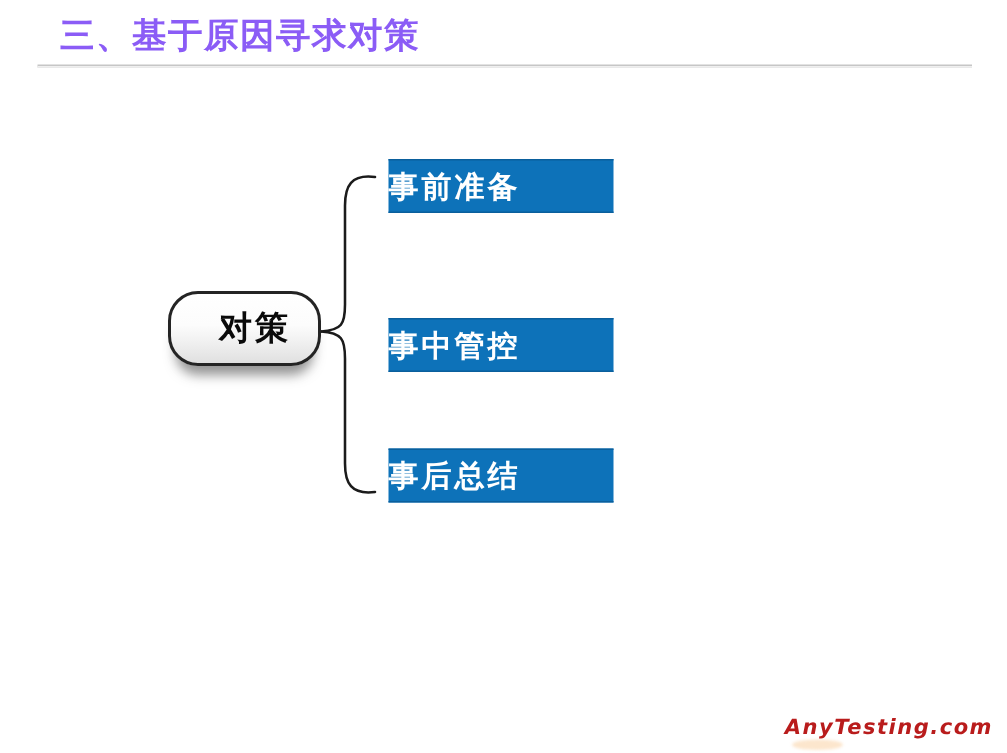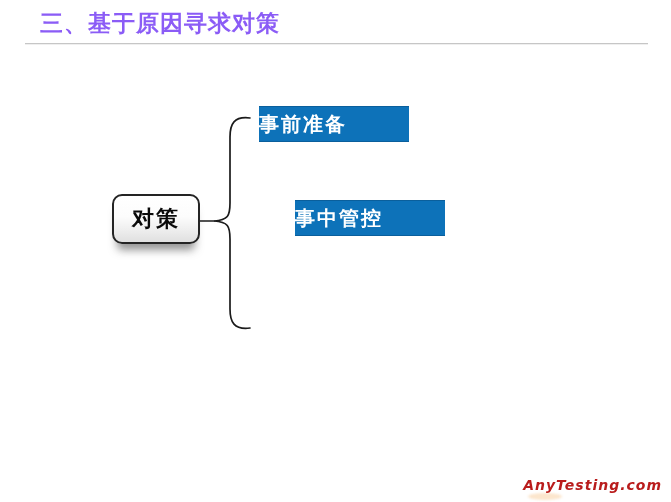--- a/index.html
+++ b/index.html
@@ -34,26 +34,27 @@
     background: #c6c6c6;
     border-bottom: 1px solid #efefef;
   }
   .root-node {
     position: absolute;
     left: 112px;
     top: 194px;
     width: 84px;
     height: 46px;
     border: 2px solid #242424;
-    border-radius: 10px;
+    border-radius: 20px;
     background: linear-gradient(180deg, #ffffff 0%, #fcfcfc 45%, #efefef 72%, #e0e0e0 100%);
     box-shadow: 0 11px 8px -5px rgba(60,60,60,0.55);
     display: flex;
     align-items: center;
     justify-content: center;
+    padding-left: 14px;
   }
   .root-node-label {
     font-size: 22px;
     font-weight: bold;
     color: #0a0a0a;
     letter-spacing: 2px;
   }
   .connector-svg {
     position: absolute;
     left: 0;
@@ -67,21 +68,21 @@
     left: 259px;
     width: 150px;
     height: 34px;
     background: #0d72b9;
     border-top: 1px solid #0a5f9c;
     border-bottom: 1px solid #0a5f9c;
     display: flex;
     align-items: center;
   }
   .branch-1 { top: 106px; }
-  .branch-2 { top: 200px; margin-left: 36px; }
+  .branch-2 { top: 212px; }
   .branch-3 { top: 299px; }
   .branch-label {
     font-size: 20px;
     font-weight: bold;
     color: #ffffff;
     letter-spacing: 2px;
   }
   .watermark {
     position: absolute;
     right: 9px;
@@ -143,20 +144,23 @@
   </div>
 
   <div class="branch-box branch-1">
     <span class="branch-label">事前准备</span>
   </div>
 
   <div class="branch-box branch-2">
     <span class="branch-label">事中管控</span>
   </div>
 
+  <div class="branch-box branch-3">
+    <span class="branch-label">事后总结</span>
+  </div>
 
   <div class="watermark">
     <div class="watermark-en">AnyTesting.com</div>
   </div>
 
   <div class="watermark-smudge"></div>
 
 </div>
 
 </body></html>

